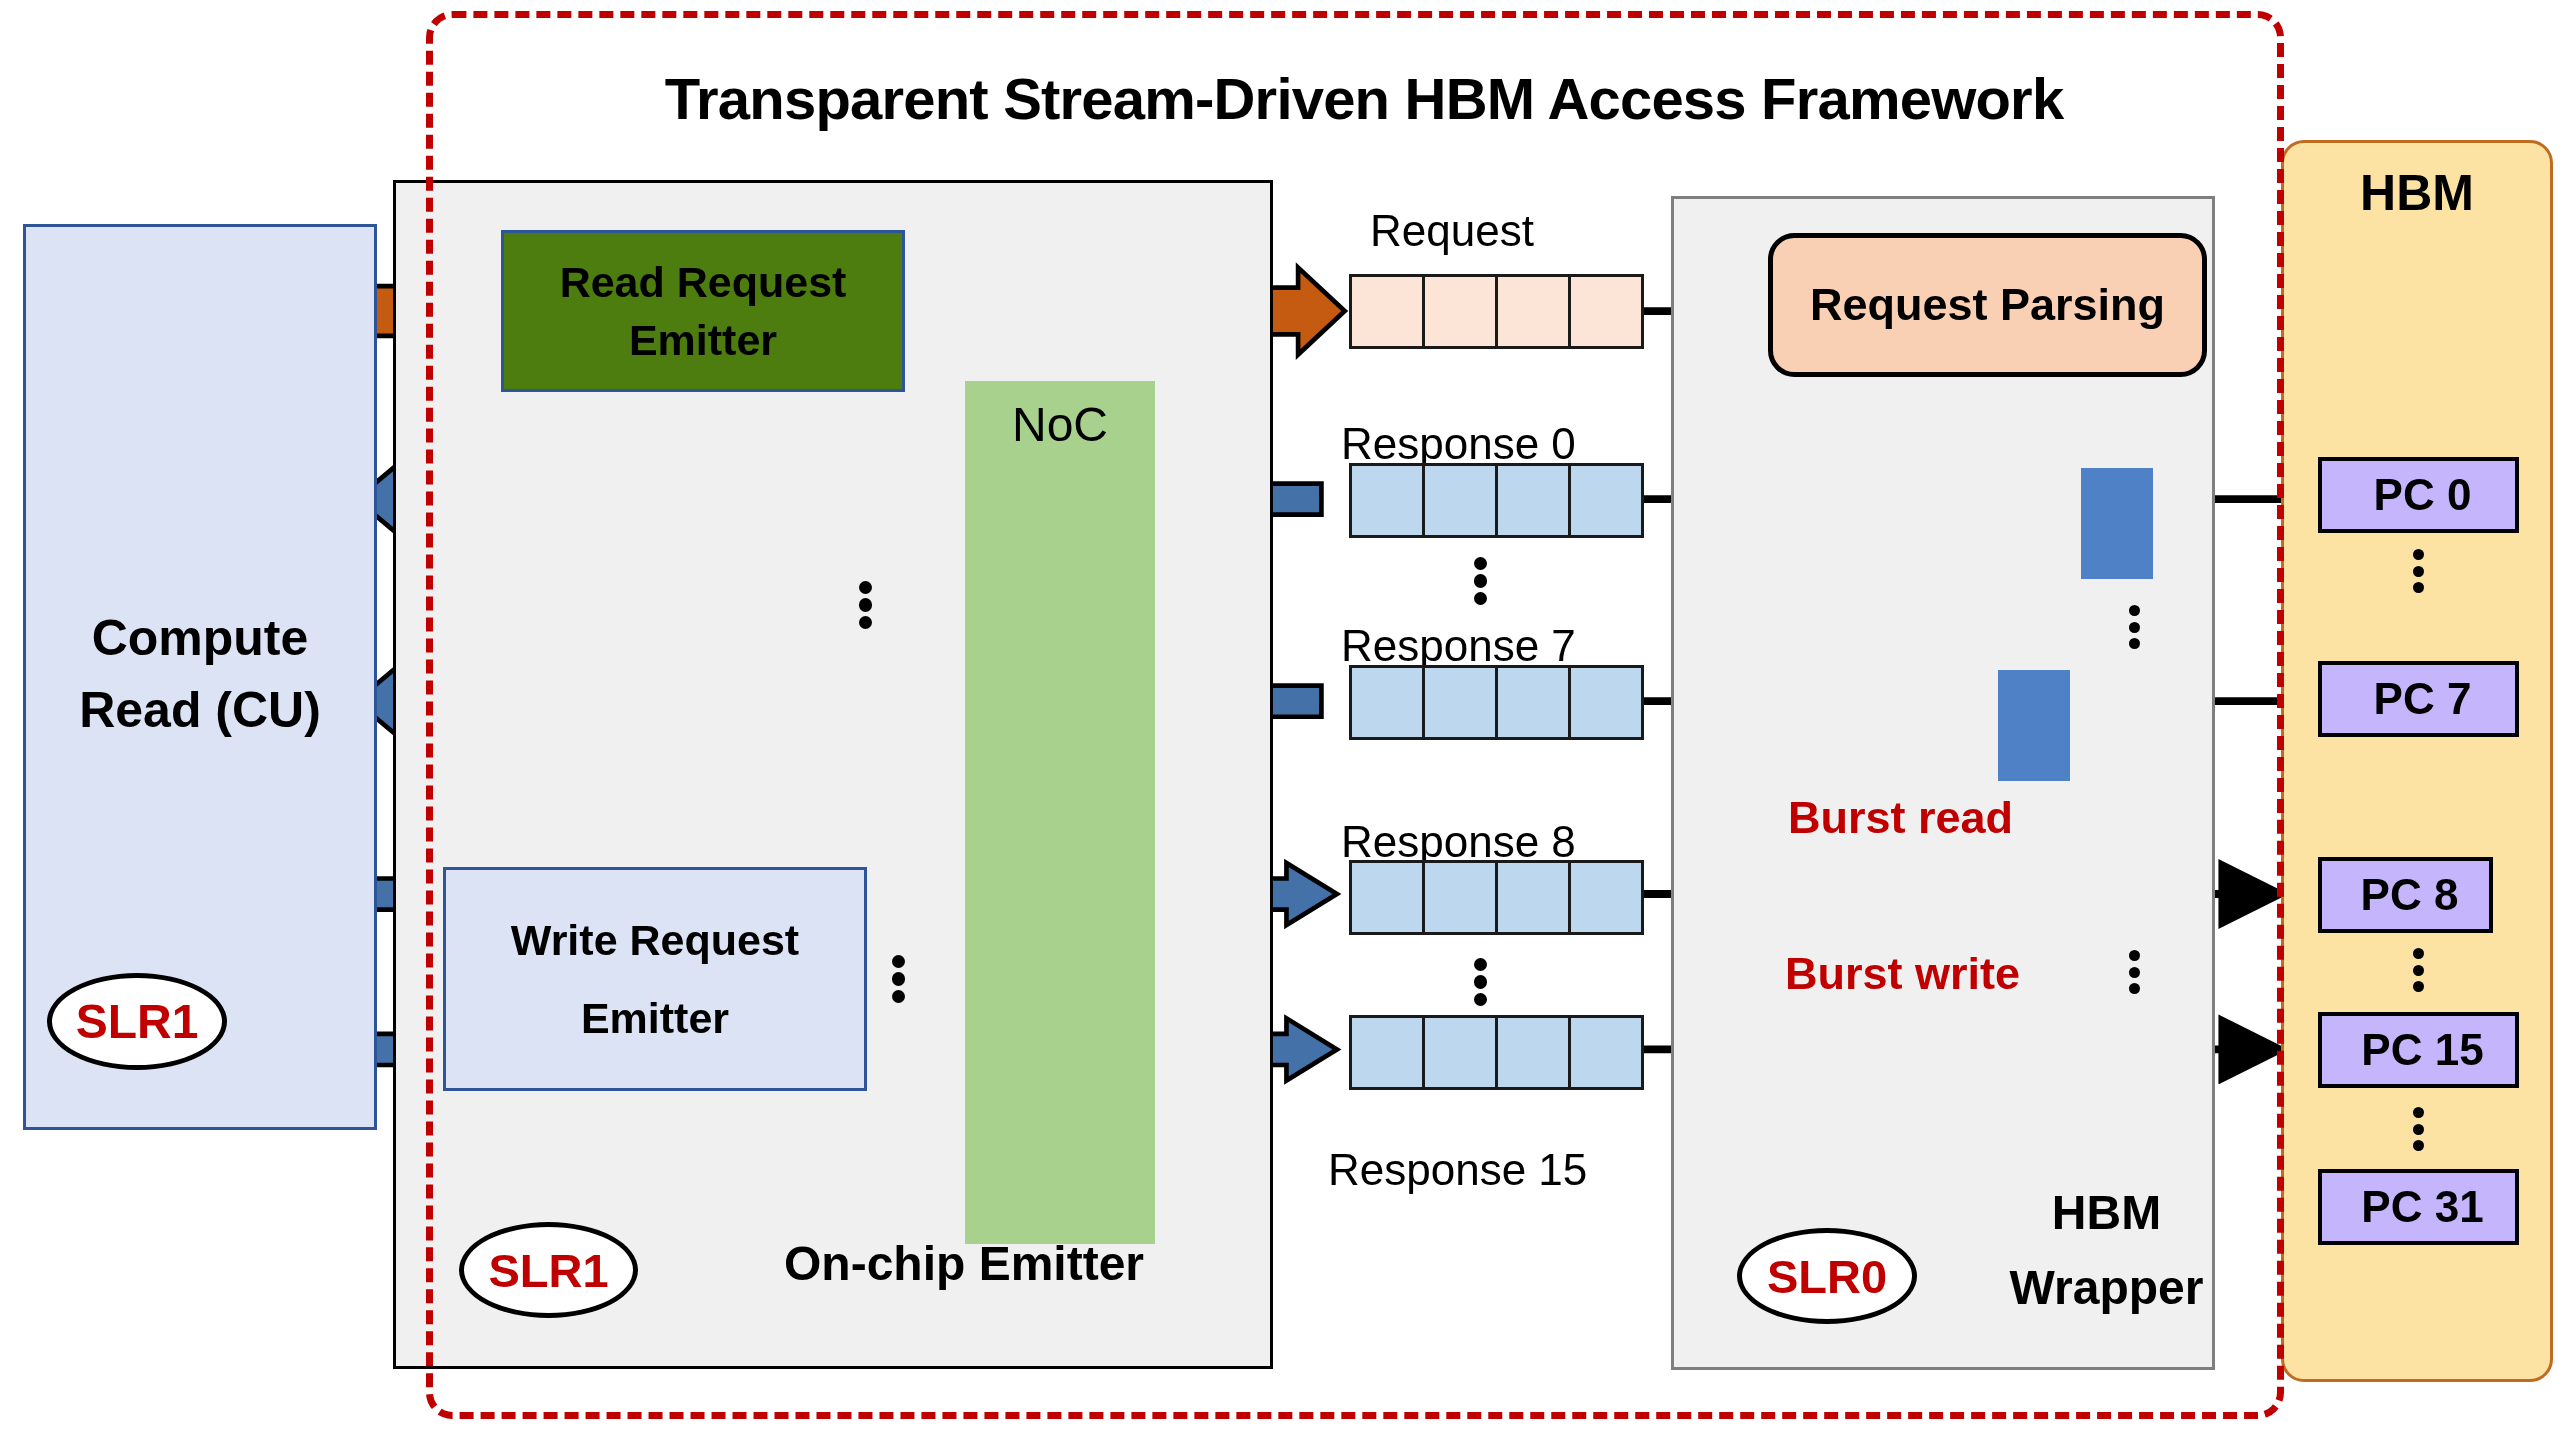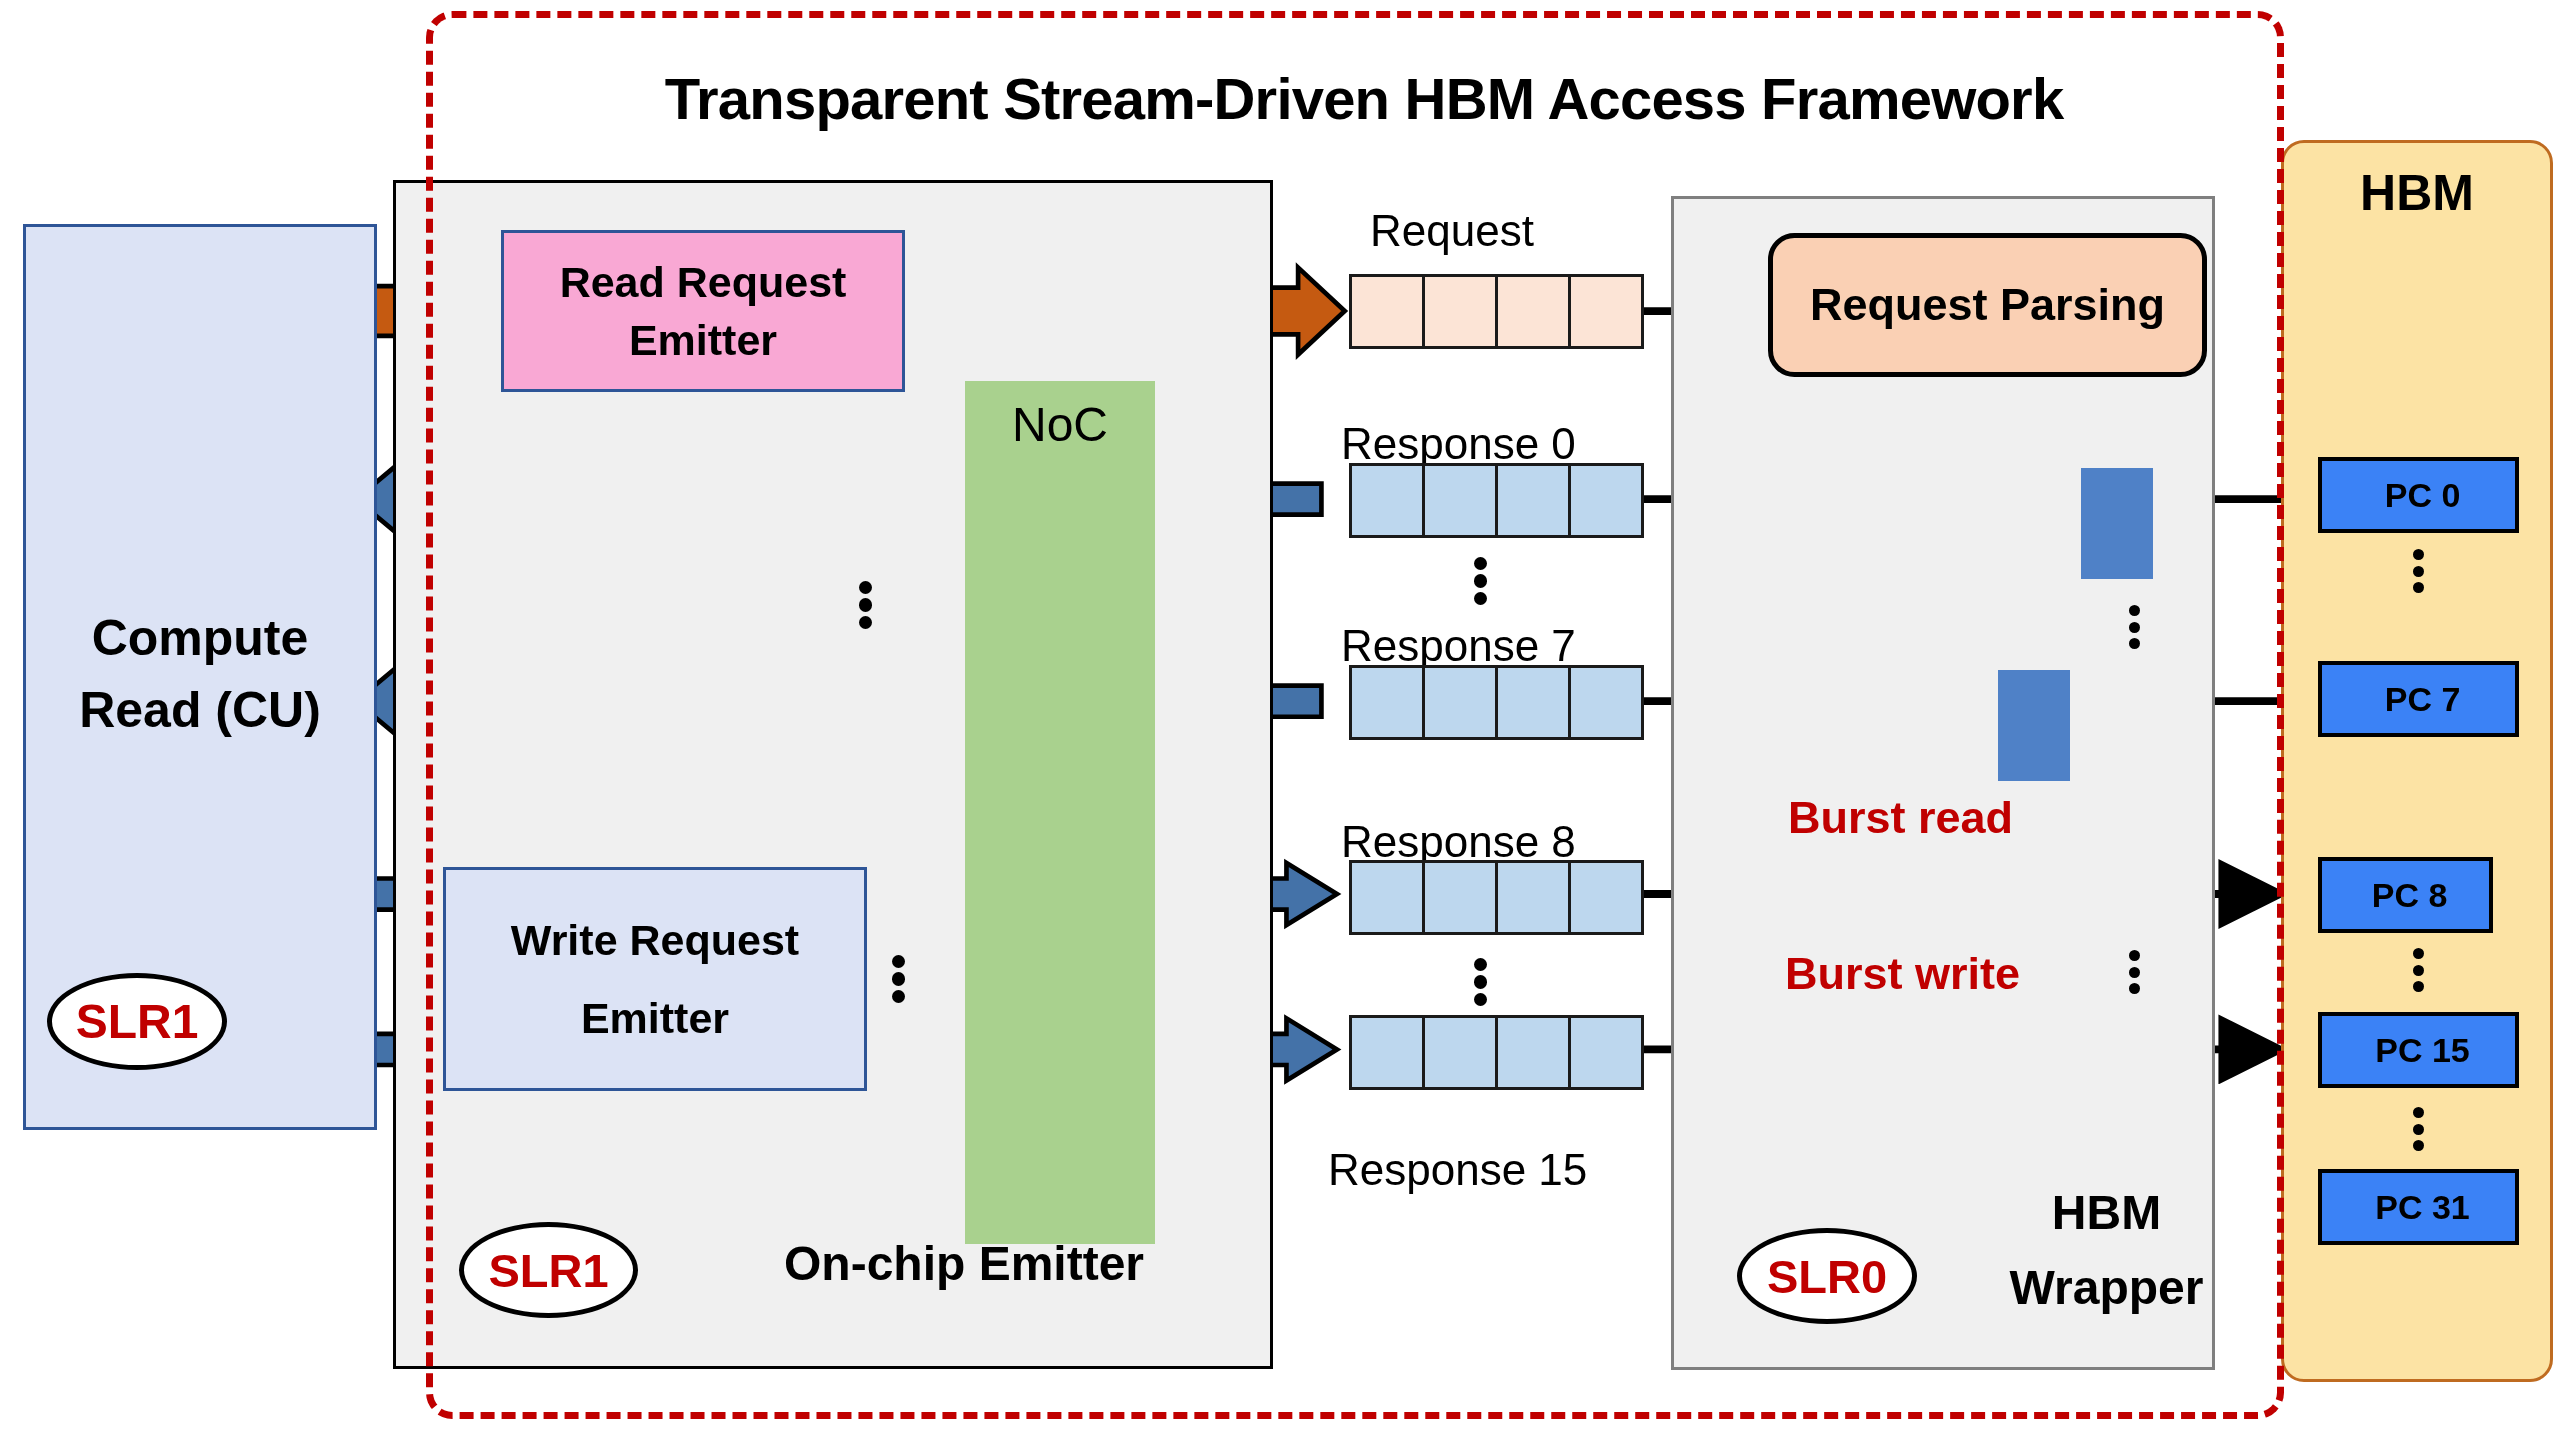--- a/index.html
+++ b/index.html
@@ -44,21 +44,21 @@
   #onchip-switch-label{
     left:731px;top:1236px;width:466px;height:62px;
     font-size:48px;font-weight:bold;color:#000;text-align:center;
     font-family:"Liberation Sans Narrow","Liberation Sans",sans-serif;white-space:nowrap;
   }
   #switch-slr{left:459px;top:1222px;width:179px;height:96px;font-size:47px;line-height:87px;}
 
   
   #read-req-emitter{
     left:501px;top:230px;width:404px;height:162px;
-    background:#f9a8d4;border:3.9px solid #2E5597;
+    background:#4d7c0f;border:3.9px solid #2E5597;
   }
   #read-req-emitter-label{
     width:100%;height:100%;display:flex;flex-direction:column;
     align-items:center;justify-content:center;
     font-size:43px;font-weight:bold;color:#000;line-height:58px;
     font-family:"Liberation Sans Narrow","Liberation Sans",sans-serif;
   }
 
   
   #write-req-emitter{
@@ -109,22 +109,22 @@
   
   #hbm-column{
     left:2281px;top:140px;width:272px;height:1242px;
     background:#FCE3A4;border:3.1px solid #BF6B20;border-radius:23px;
   }
   #hbm-title{
     left:2281px;top:162px;width:272px;height:62px;
     font-size:50px;font-weight:bold;color:#000;text-align:center;line-height:62px;
   }
   .pc-box{
-    background:#3b82f6;border:4.7px solid #000;
-    font-size:34px;font-weight:bold;color:#000;text-align:center;
+    background:#c4b5fd;border:4.7px solid #000;
+    font-size:44px;font-weight:bold;color:#000;text-align:center;
     font-family:"Liberation Sans Narrow","Liberation Sans",sans-serif;
     display:flex;align-items:center;justify-content:center;padding-left:8px;
   }
 
   
   .queue{display:flex;border:3.1px solid #1a1a1a;}
   .queue .cell{flex:1;border-right:3.1px solid #1a1a1a;}
   .queue .cell:last-child{border-right:none;}
   .queue.req .cell{background:#FCE4D6;}
   .queue.resp .cell{background:#BDD7EE;}

